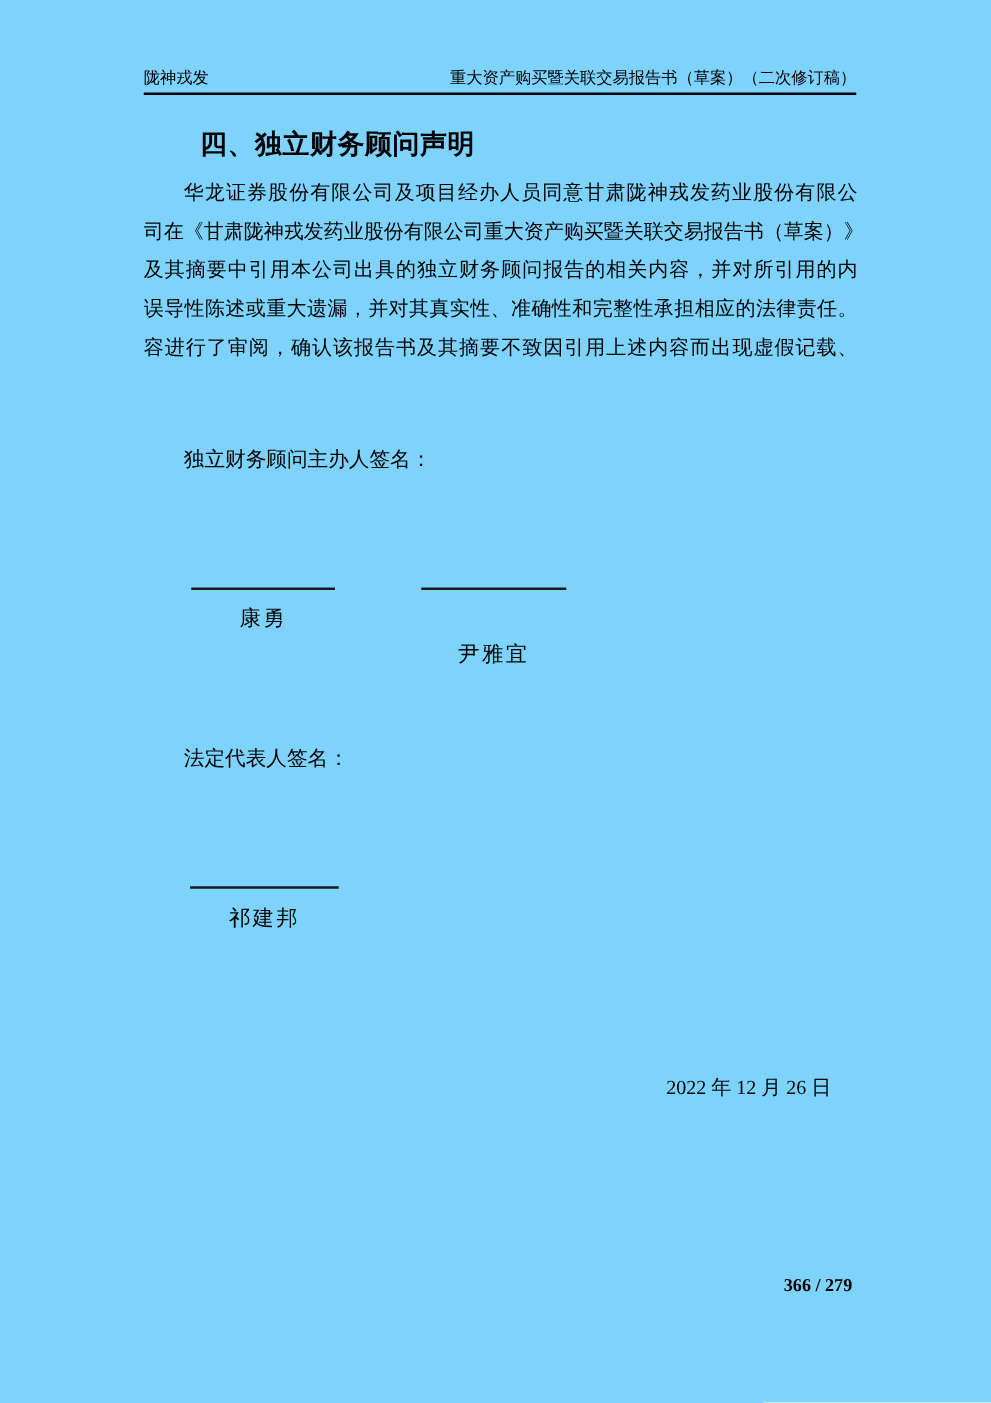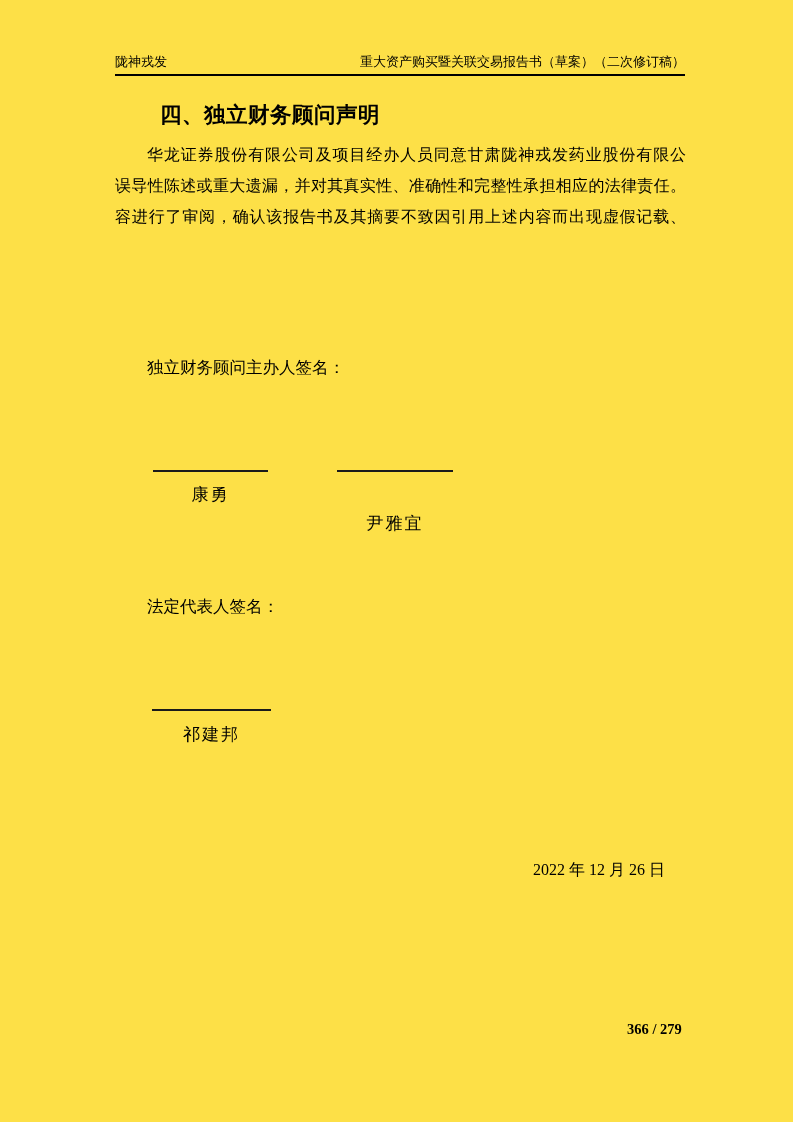--- a/index.html
+++ b/index.html
@@ -3,21 +3,21 @@
 <meta charset="utf-8">
 <style>
   * { margin: 0; padding: 0; box-sizing: border-box; }
   html, body { background: #ffffff; }
   body { font-family: "Liberation Serif", "DejaVu Serif", serif; color: #000000; }
 
   .page {
     position: relative;
     width: 793px;
     height: 1122px;
-    background: #fde047;
+    background: #7dd3fc;
     overflow: hidden;
     margin: 0 auto;
   }
 
   
   .header {
     position: absolute;
     left: 115px;
     top: 53px;
     width: 570px;
@@ -125,20 +125,22 @@
 
   <div class="header">
     <span class="left">陇神戎发</span>
     <span class="right">重大资产购买暨关联交易报告书（草案）（二次修订稿）</span>
   </div>
 
   <div class="doc-title">四、独立财务顾问声明</div>
 
   <div class="paragraph">
     <div class="pline indent">华龙证券股份有限公司及项目经办人员同意甘肃陇神戎发药业股份有限公</div>
+    <div class="pline">司在《甘肃陇神戎发药业股份有限公司重大资产购买暨关联交易报告书（草案）》</div>
+    <div class="pline">及其摘要中引用本公司出具的独立财务顾问报告的相关内容，并对所引用的内</div>
     <div class="pline">误导性陈述或重大遗漏，并对其真实性、准确性和完整性承担相应的法律责任。</div>
     <div class="pline">容进行了审阅，确认该报告书及其摘要不致因引用上述内容而出现虚假记载、</div>
   </div>
 
   <div class="sign-label sponsor">独立财务顾问主办人签名：</div>
 
   <div class="sig-line l1"></div>
   <div class="sig-line l2"></div>
 
   <div class="sig-name n1">康勇</div>

